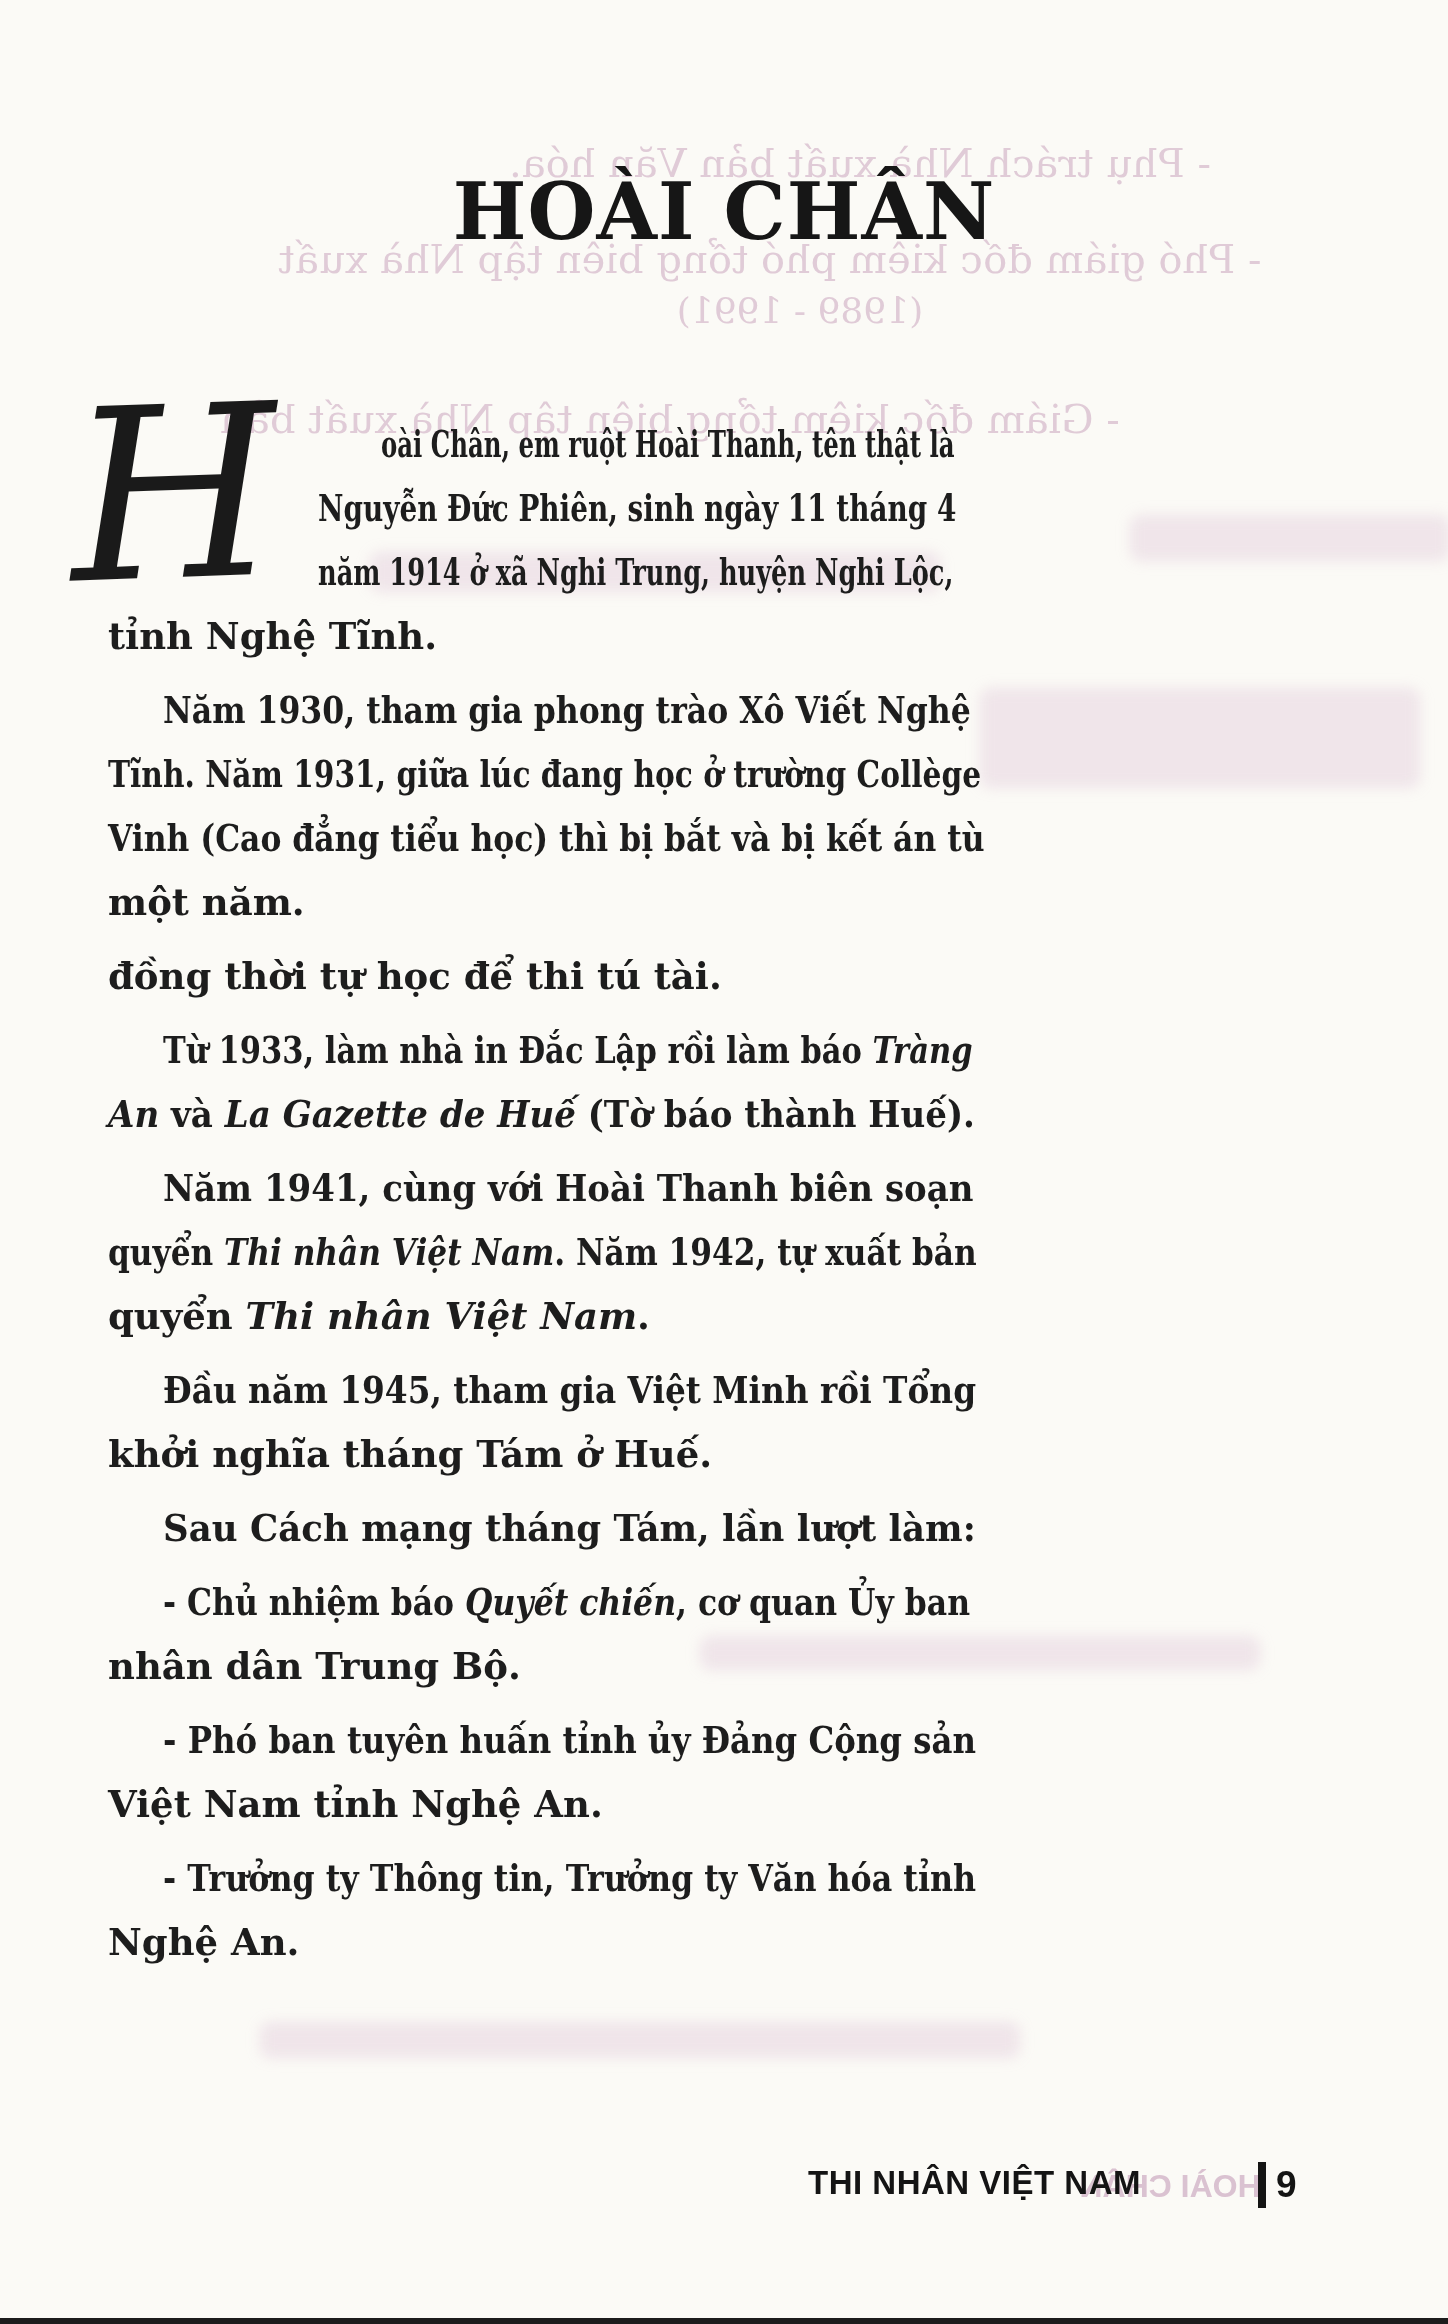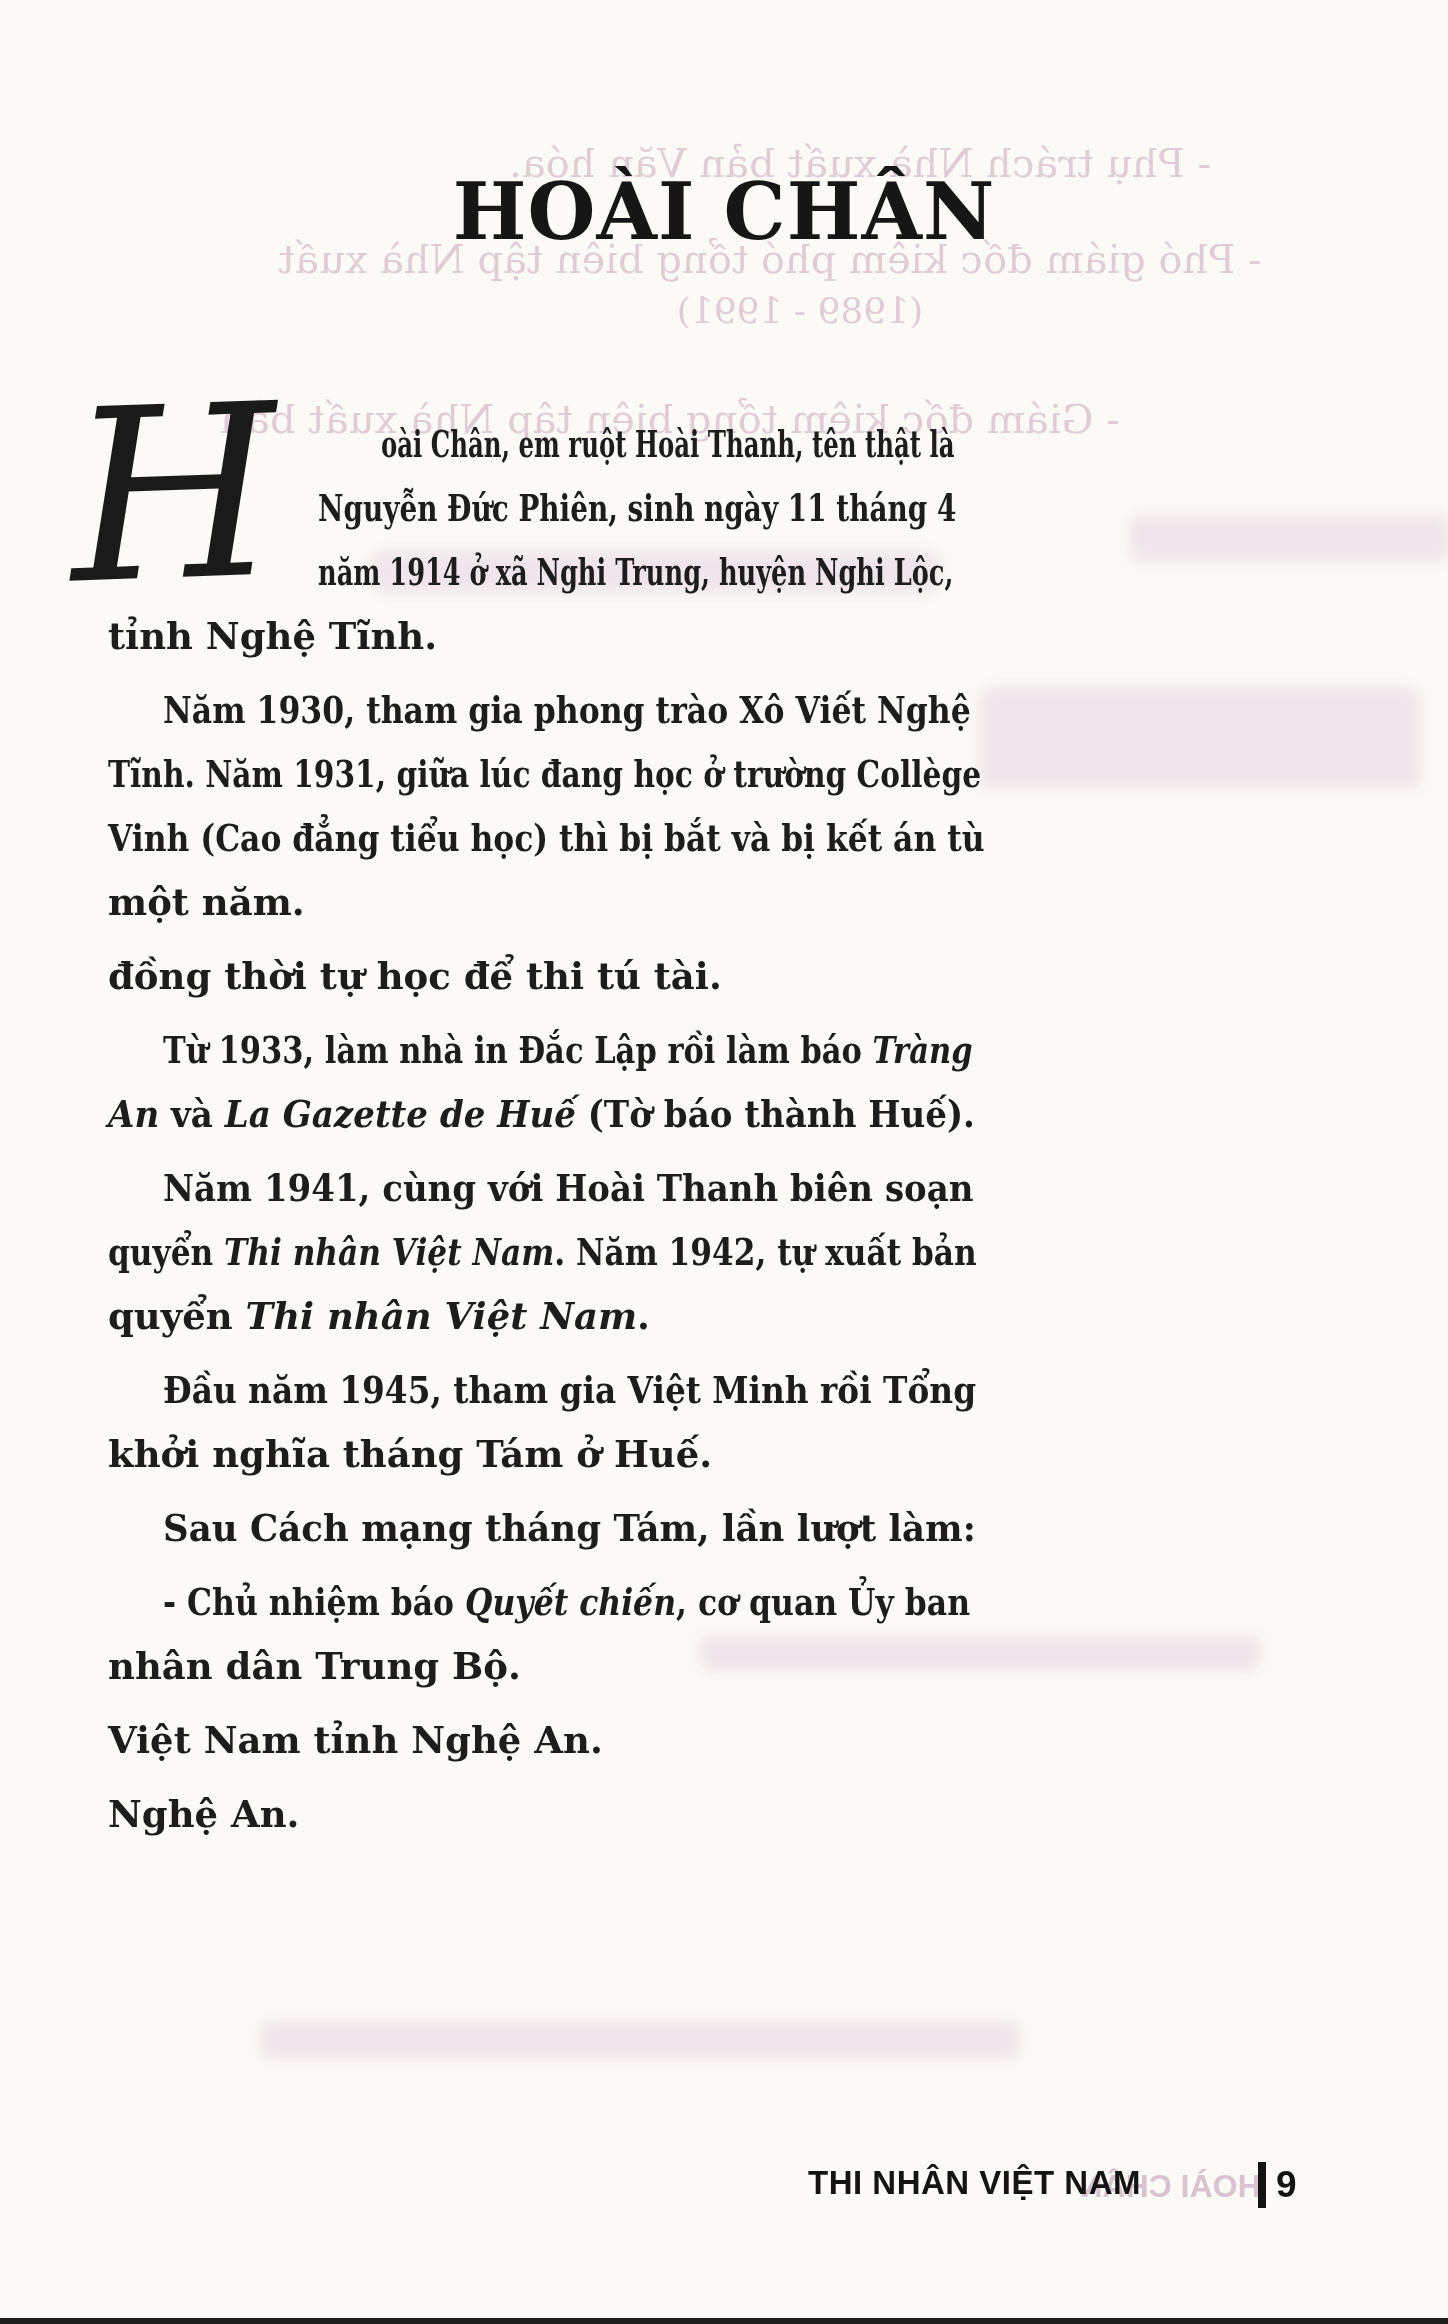--- a/index.html
+++ b/index.html
@@ -127,23 +127,25 @@
         <div class="line"><span class="ls" style="transform: scaleX(1); text-align: center;"><span>khởi nghĩa tháng Tám ở Huế.</span></span></div>
       </div>
       <div class="para">
         <div class="line ind"><span class="ls" style="transform: scaleX(0.961138);"><span>Sau Cách mạng tháng Tám, lần lượt làm:</span></span></div>
       </div>
       <div class="para">
         <div class="line ind"><span class="ls" style="transform: scaleX(0.850356);"><span>- Chủ nhiệm báo </span><i>Quyết chiến</i><span>, cơ quan Ủy ban</span></span></div>
         <div class="line"><span class="ls" style="transform: scaleX(1);"><span>nhân dân Trung Bộ.</span></span></div>
       </div>
       <div class="para">
+        <div class="line ind"><span class="ls" style="transform: scaleX(0.875065);"><span>- Phó ban tuyên huấn tỉnh ủy Đảng Cộng sản</span></span></div>
         <div class="line"><span class="ls" style="transform: scaleX(1);"><span>Việt Nam tỉnh Nghệ An.</span></span></div>
       </div>
       <div class="para">
+        <div class="line ind"><span class="ls" style="transform: scaleX(0.857034);"><span>- Trưởng ty Thông tin, Trưởng ty Văn hóa tỉnh</span></span></div>
         <div class="line"><span class="ls" style="transform: scaleX(1);"><span>Nghệ An.</span></span></div>
       </div>
     </div>
 
   <div class="footer">
     <div class="footer-label">THI NHÂN VIỆT NAM</div>
     <div class="page-num">
       <span class="bar"></span>
       <span class="num">9</span>
     </div>

